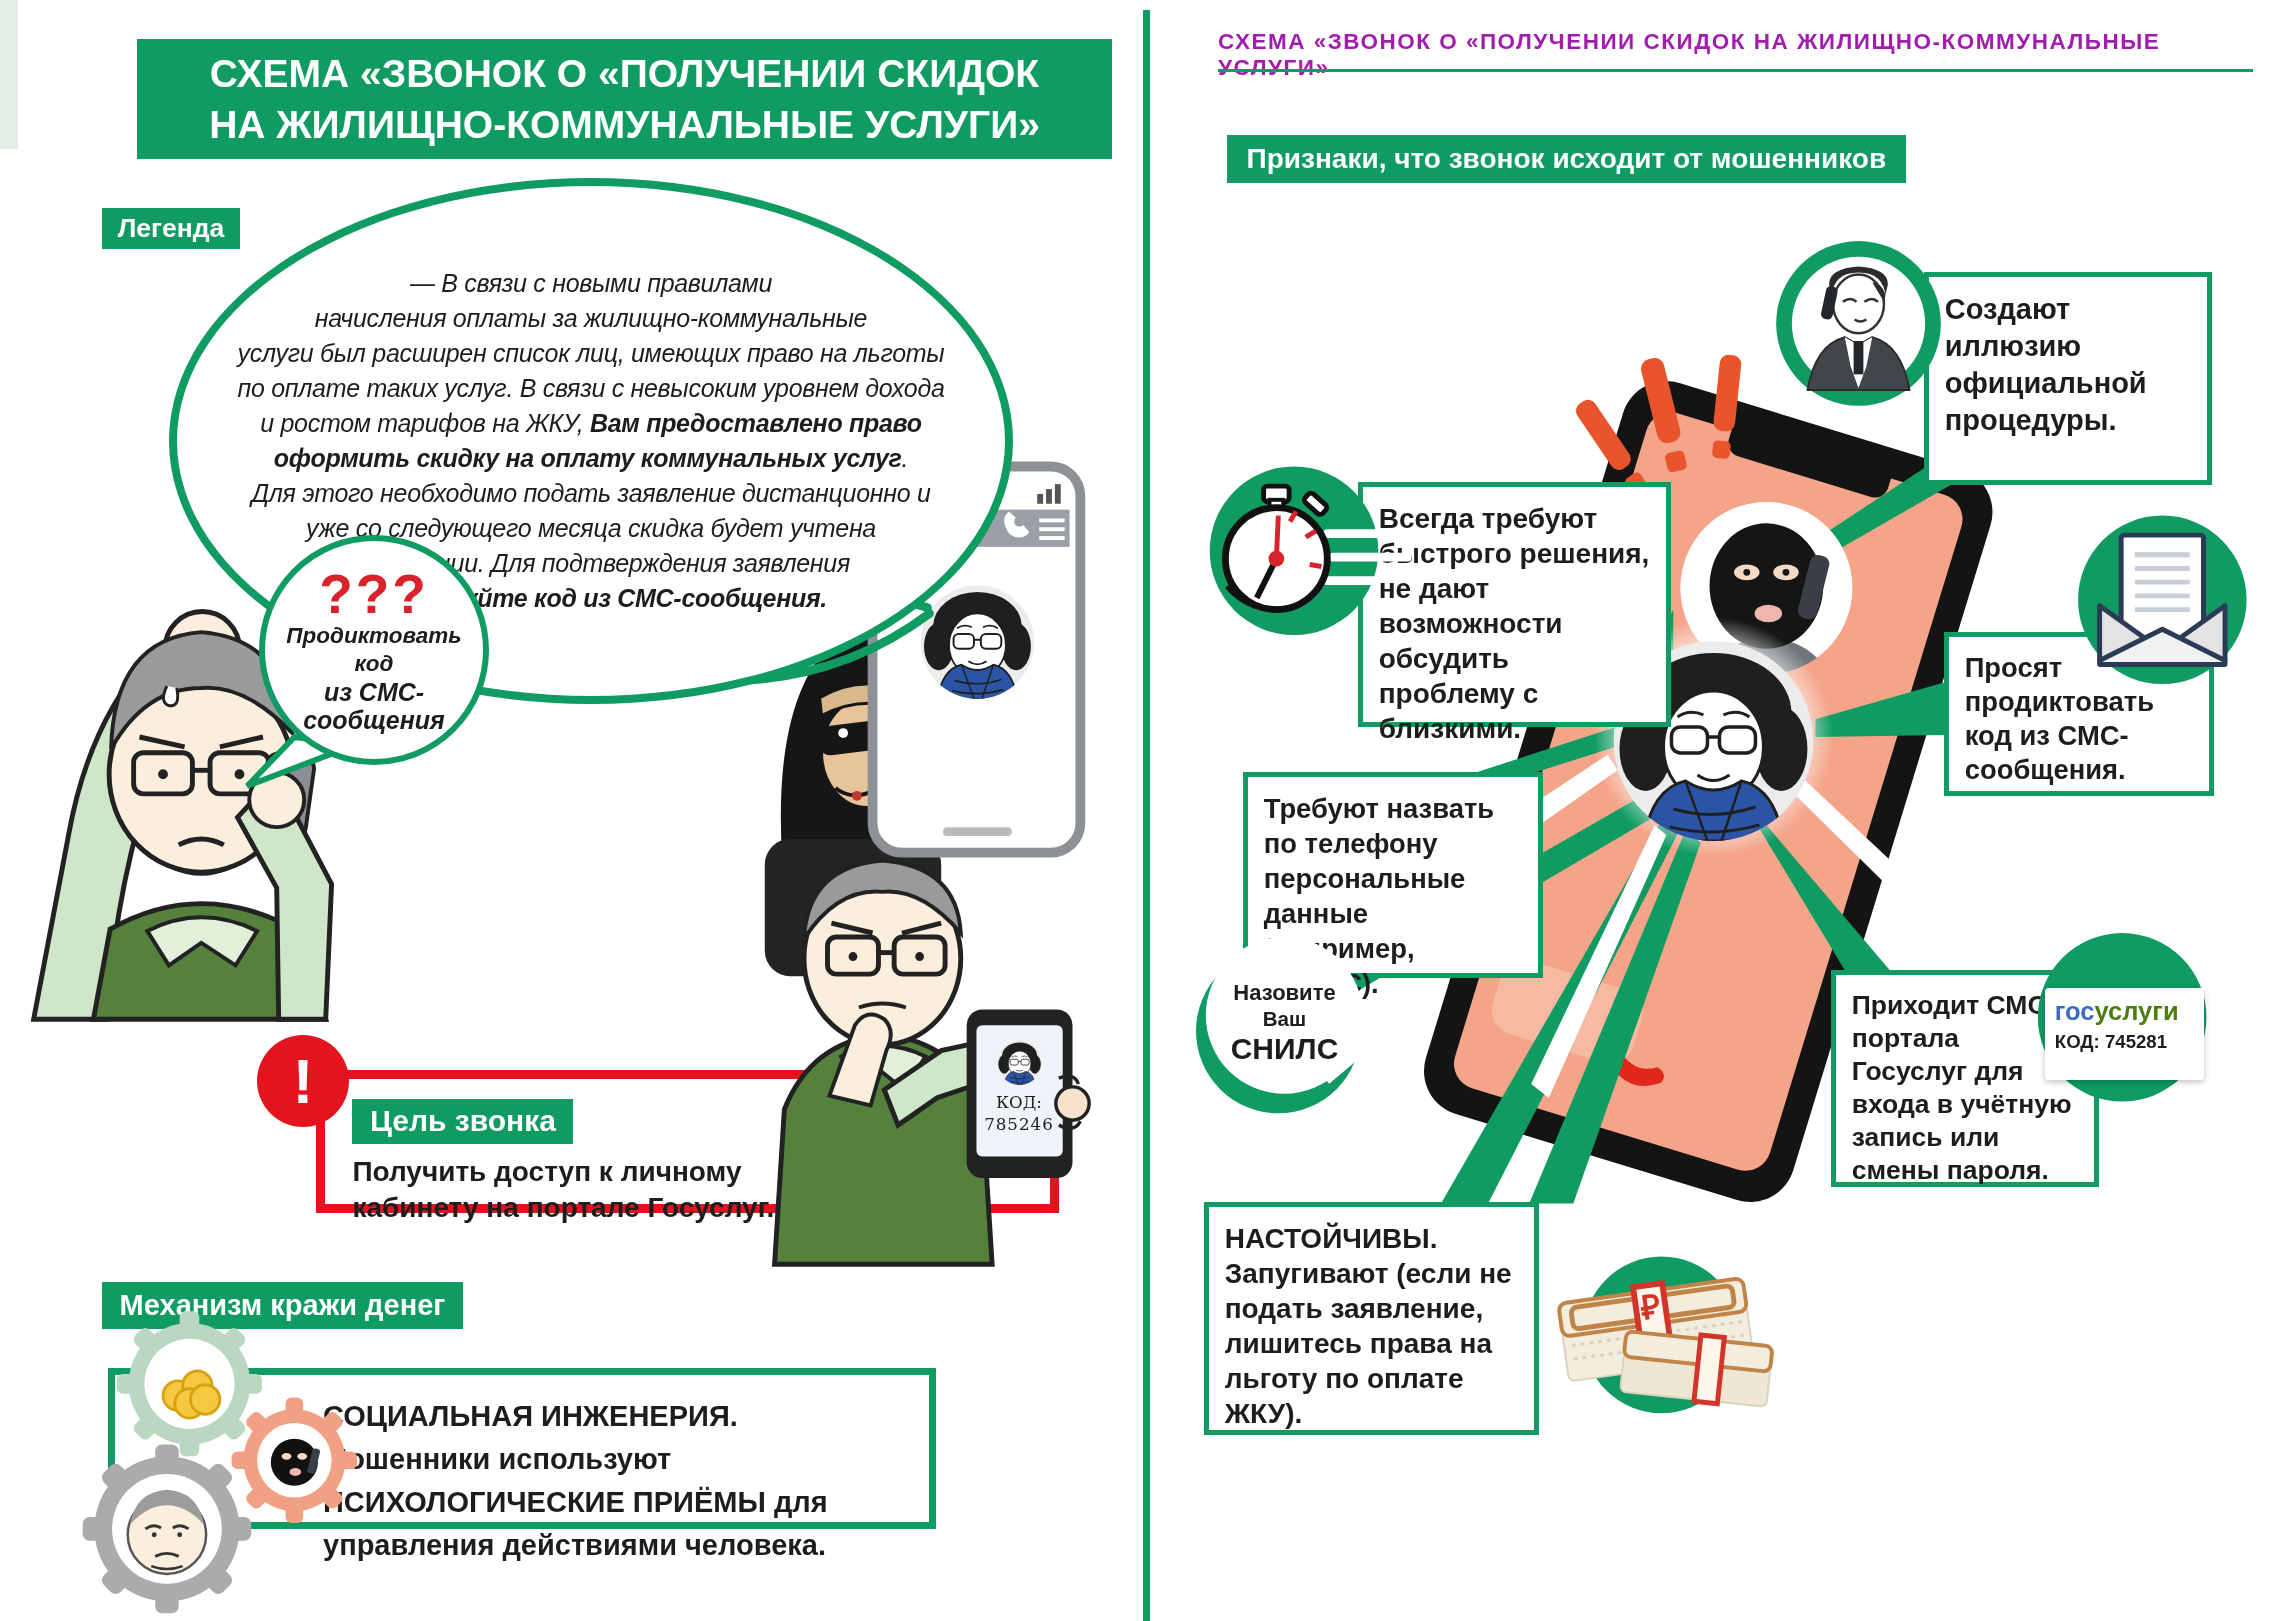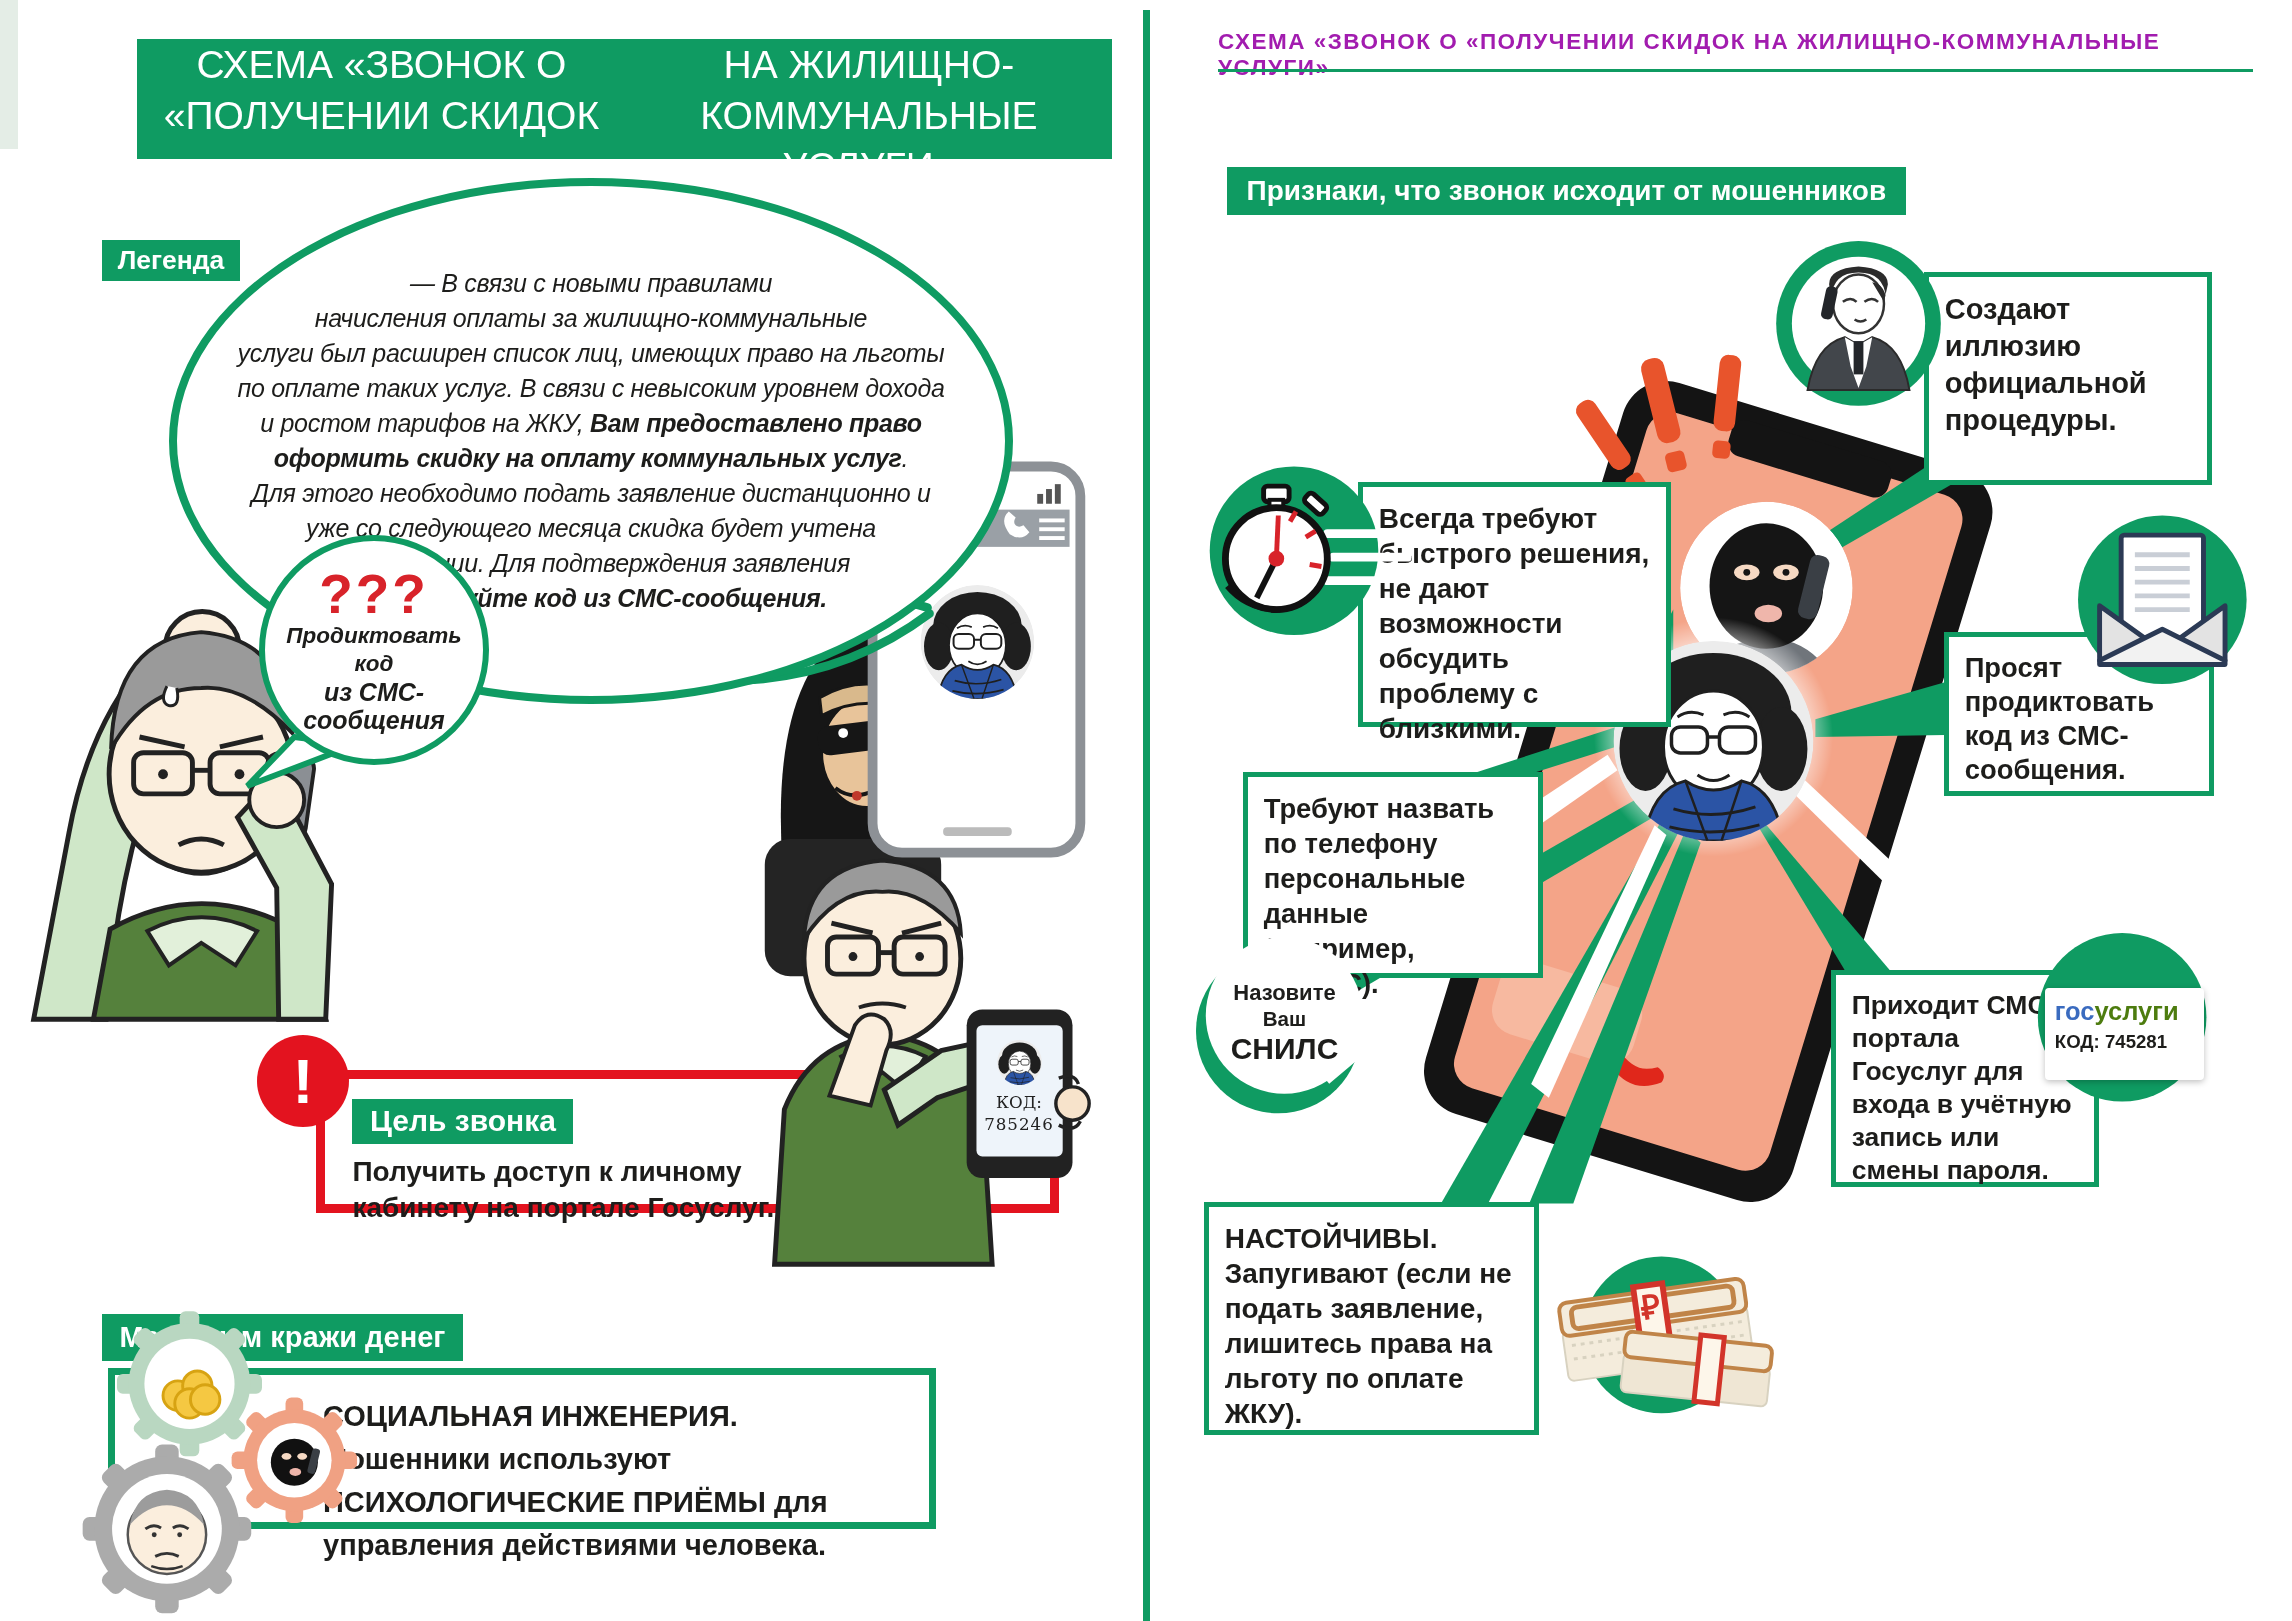--- a/index.html
+++ b/index.html
@@ -1,19 +1,19 @@
 <!DOCTYPE html>
 <html><head>
 <meta charset="utf-8">
 <style>
   html,body{margin:0;padding:0;background:#fff;}
   #canvas{position:relative;width:2293px;height:1621px;background:#fff;overflow:hidden;
           font-family:"Liberation Sans",sans-serif;color:#1d1d1b;}
   .abs{position:absolute;}
-  .glabel{background:#0f9b62;color:#fff;font-weight:bold;display:inline-block;margin-top:32px;}
+  .glabel{background:#0f9b62;color:#fff;font-weight:bold;display:inline-block;}
   svg{position:absolute;left:0;top:0;}
   .co{position:absolute;background:#fff;border:5.9px solid #0f9b62;color:#1d1d1b;
       font-weight:bold;padding:13.7px 15.7px;line-height:33px;z-index:5;}
   .bubble-line{white-space:nowrap;text-align:center;}
   .b{font-weight:bold;font-style:italic;}
 </style>
 </head>
 <body>
 
 <div id="canvas">
@@ -164,22 +164,22 @@
         </g>
     <g transform="translate(1760,422) rotate(6)">
           <rect x="-11" y="-60" width="22" height="78" rx="9"></rect>
           <rect x="-9" y="28" width="18" height="18" rx="5"></rect>
         </g>
   </g>
 </svg>
 
 <div class="abs" style="left:0;top:64;width:17.6px;height:149px;background:#e4ede6;z-index:4"></div>
 
-<div class="abs" style="left:137px;top:39px;width:975px;height:120px;background:#0f9b62;color:#fff;font-weight:normal;
-            font-size:39px;line-height:51px;text-align:center;display:flex;flex-direction:row;justify-content:center;z-index:5">
+<div class="abs" style="left:137px;top:39px;width:975px;height:120px;background:#0f9b62;color:#fff;font-weight:bold;
+            font-size:39px;line-height:51px;text-align:center;display:flex;flex-direction:column;justify-content:center;z-index:5">
   <div>СХЕМА «ЗВОНОК О «ПОЛУЧЕНИИ СКИДОК</div>
   <div>НА ЖИЛИЩНО-КОММУНАЛЬНЫЕ УСЛУГИ»</div>
 </div>
 
 <div class="abs glabel" style="left:102px;top:208px;font-size:26.5px;padding:4.9px 15.7px;z-index:5">Легенда</div>
 
 <div class="abs" style="left:169px;top:178px;width:828px;height:510px;background:#fff;border:8.8px solid #0f9b62;border-radius:50%;
             z-index:5;display:flex;flex-direction:column;justify-content:center;align-items:center;
             font-style:italic;font-size:25px;line-height:35px;letter-spacing:-0.3px;">
   <div class="bubble-line">— В связи с новыми правилами</div>

